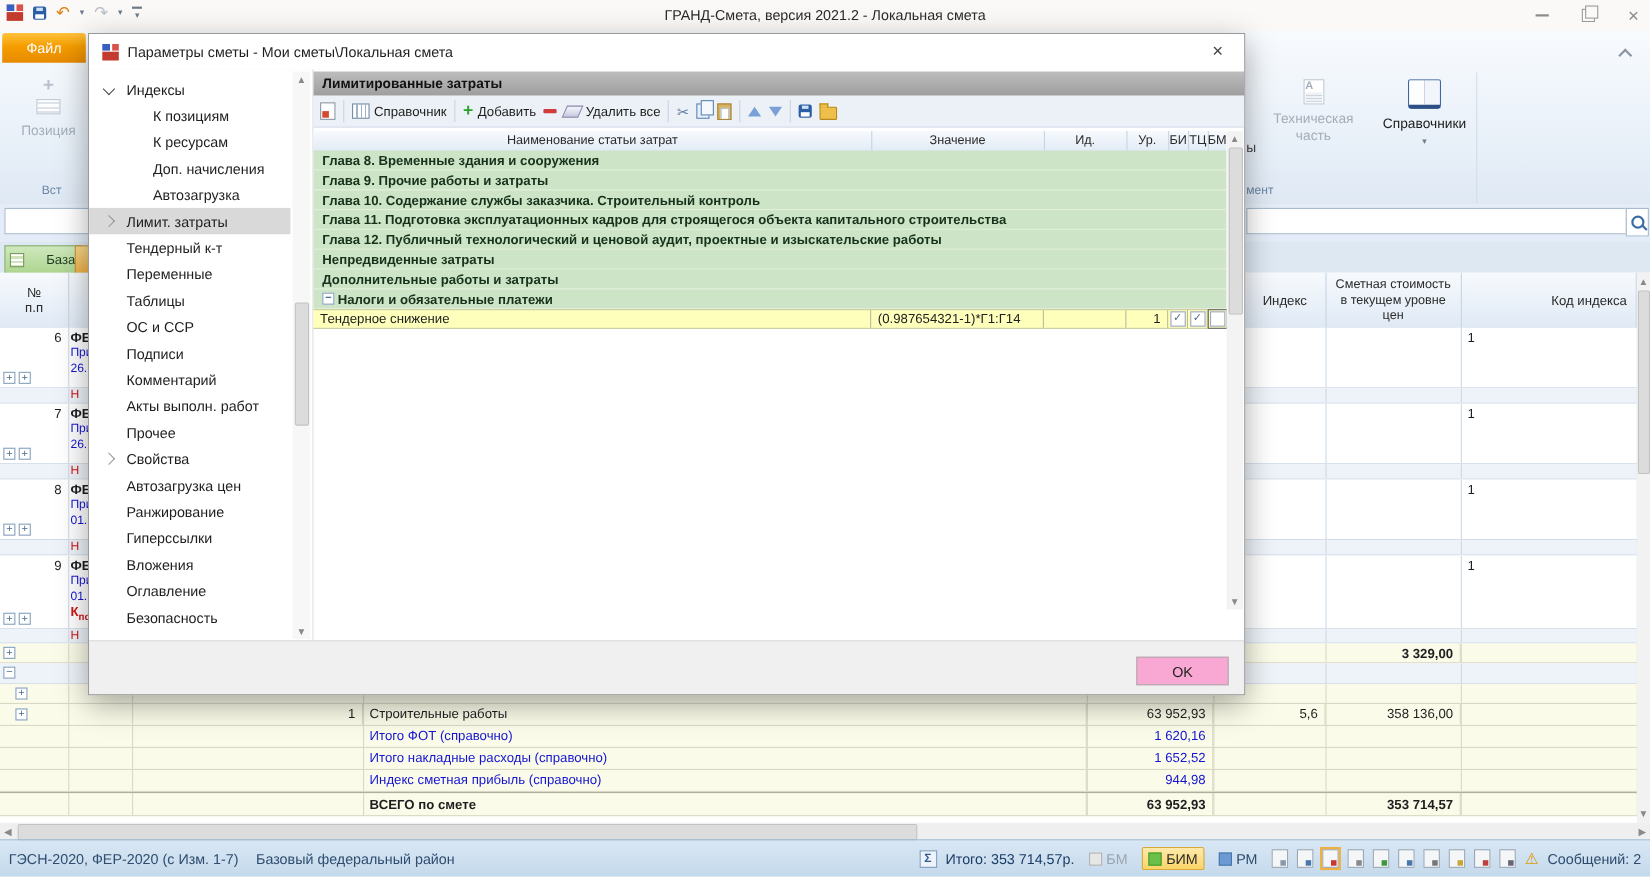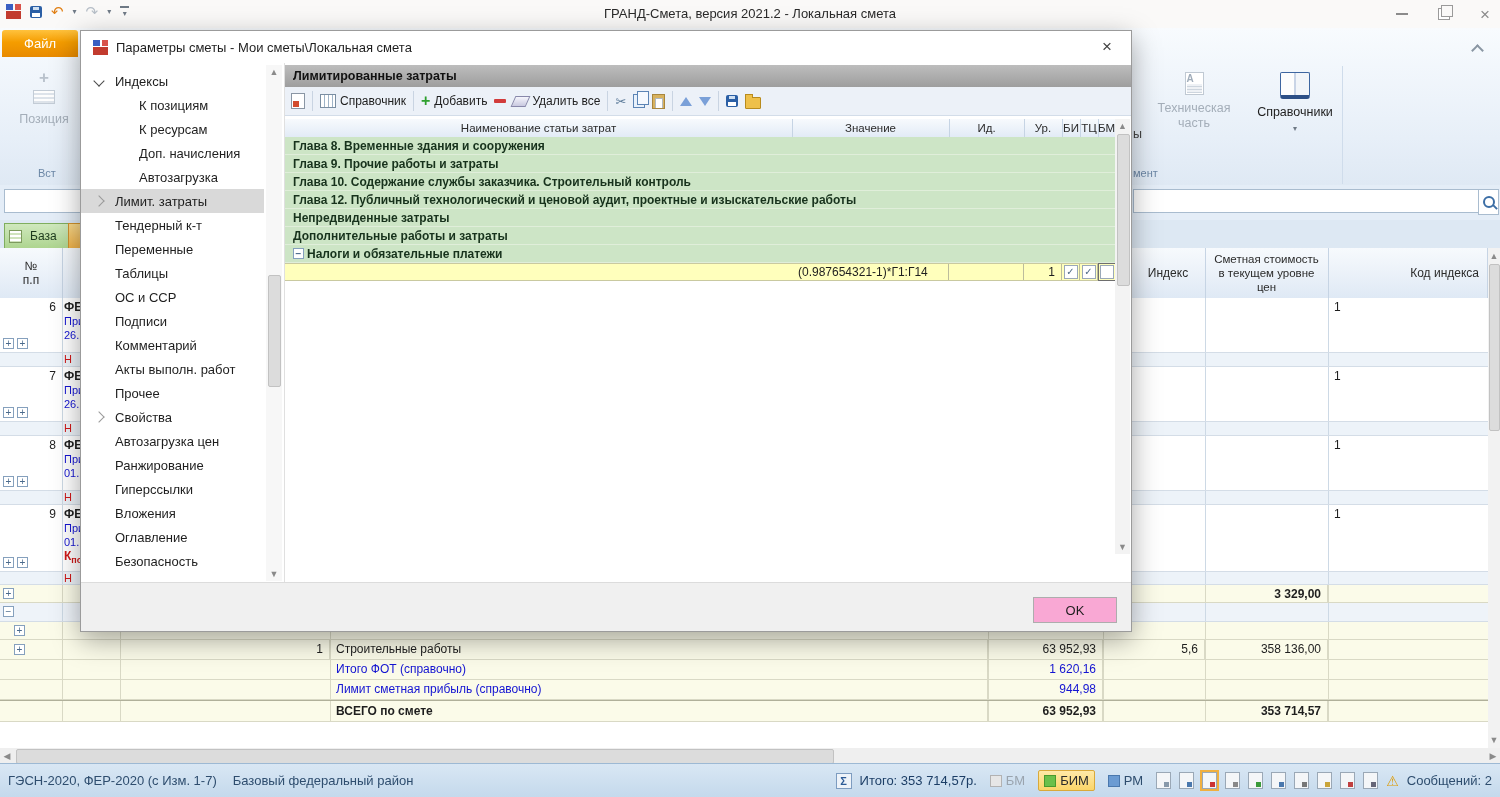--- a/index.html
+++ b/index.html
@@ -54,21 +54,21 @@
   
   .searchrow{position:absolute;left:0;top:185px;right:0;height:35px;background:#e4edf7;border-bottom:1px solid #ccd9e7}
   .sinput{position:absolute;top:4px;height:22px;background:#fff;border:1px solid #a9bccf}
   .sbtn{position:absolute;top:4px;width:19px;height:24px;background:#fff;border:1px solid #a9bccf;display:flex;align-items:center;justify-content:center}
   .ic-search{width:8px;height:8px;border:2px solid #3c6ea5;border-radius:50%;position:relative}
   .ic-search:after{content:"";position:absolute;width:6px;height:2px;background:#3c6ea5;transform:rotate(45deg);right:-5px;bottom:-2px}
 
   
   .tabsrow{position:absolute;left:0;top:220px;right:0;height:28px;background:#dde8f3}
   .tab-base{position:absolute;left:4px;top:3px;width:60px;height:24px;background:linear-gradient(#cfe8bd,#aed590);
-    border:1px solid #7fae5e;display:flex;align-items:center;gap:8px;padding:0 4px;font-size:12px;color:#1d3a1d}
+    border:1px solid #7fae5e;display:flex;align-items:center;gap:20px;padding:0 4px;font-size:12px;color:#1d3a1d}
   .tab-frag{position:absolute;left:68px;top:3px;width:13px;height:24px;background:linear-gradient(#fad98b,#f0b24a);border:1px solid #d0922c}
   .ic-sheet{width:11px;height:11px;border:1px solid #7d9a5e;background:repeating-linear-gradient(#fff 0 2px,#cfe3bd 2px 4px)}
 
   
   .grid{position:absolute;left:0;top:248px;right:0;height:516px;background:#fff}
   .ghead{position:absolute;left:0;top:0;right:12px;height:50px;
     background:linear-gradient(#f7fafd,#dfe9f5);border-bottom:1px solid #b9cbde}
   .gh{position:absolute;top:0;bottom:0;border-right:1px solid #c6d4e4;display:flex;flex-direction:column;align-items:center;justify-content:center;font-size:12px;color:#2b2b2b;line-height:14px}
   .grows{position:absolute;left:0;top:50px;right:0}
   .grow{position:relative;overflow:hidden}
@@ -451,21 +451,33 @@
       </div>
       <div class="grow r-ivory ln-y" style="height:19px">
         <span class="cell c0"></span>
           <span class="cell c1"></span>
           <span class="cell c2"></span>
           <span class="cell c3"></span>
           <span class="cell c4"></span>
           <span class="cell c5"></span>
           <span class="cell c6"></span>
           <span class="cell c7"></span>
-        <span class="cell c3 tl blue-t" style="line-height:19px">Лимит сметная прибыль (справочно)</span>
+        <span class="cell c3 tl blue-t" style="line-height:19px">Итого накладные расходы (справочно)</span>
+        <span class="cell c4 tr blue-t" style="line-height:19px">1 652,52</span>
+      </div>
+      <div class="grow r-ivory ln-y" style="height:19px">
+        <span class="cell c0"></span>
+          <span class="cell c1"></span>
+          <span class="cell c2"></span>
+          <span class="cell c3"></span>
+          <span class="cell c4"></span>
+          <span class="cell c5"></span>
+          <span class="cell c6"></span>
+          <span class="cell c7"></span>
+        <span class="cell c3 tl blue-t" style="line-height:19px">Индекс сметная прибыль (справочно)</span>
         <span class="cell c4 tr blue-t" style="line-height:19px">944,98</span>
       </div>
       <div class="grow r-ivory ln-y" style="height:20px;border-top:1px solid #b0b09a">
         <span class="cell c0"></span>
           <span class="cell c1"></span>
           <span class="cell c2"></span>
           <span class="cell c3"></span>
           <span class="cell c4"></span>
           <span class="cell c5"></span>
           <span class="cell c6"></span>
@@ -651,33 +663,37 @@
         <div class="pt-row green">
             <span>Глава 8. Временные здания и сооружения</span>
           </div>
         <div class="pt-row green">
             <span>Глава 9. Прочие работы и затраты</span>
           </div>
         <div class="pt-row green">
             <span>Глава 10. Содержание службы заказчика. Строительный контроль</span>
           </div>
         <div class="pt-row green">
+            <span>Глава 11. Подготовка эксплуатационных кадров для строящегося объекта капитального строительства</span>
+          </div>
+        <div class="pt-row green">
             <span>Глава 12. Публичный технологический и ценовой аудит, проектные и изыскательские работы</span>
           </div>
         <div class="pt-row green">
             <span>Непредвиденные затраты</span>
           </div>
         <div class="pt-row green">
             <span>Дополнительные работы и затраты</span>
           </div>
         <div class="pt-row green" style="padding-left:14px">
           <span class="pm minus"></span>
           <span>Налоги и обязательные платежи</span>
         </div>
         <div class="pt-row yellow">
+          <span class="ycell pc-name tl">Тендерное снижение</span>
           <span class="ycell pc-val tl">(0.987654321-1)*Г1:Г14</span>
           <span class="ycell pc-id"></span>
           <span class="ycell pc-ur" style="justify-content:flex-end;padding-right:6px">1</span>
           <span class="ycell pc-bi" style="justify-content:center">
               <span class="cb">
                 <span>✓</span>
               </span>
             </span>
           <span class="ycell pc-tc" style="justify-content:center">
               <span class="cb">

